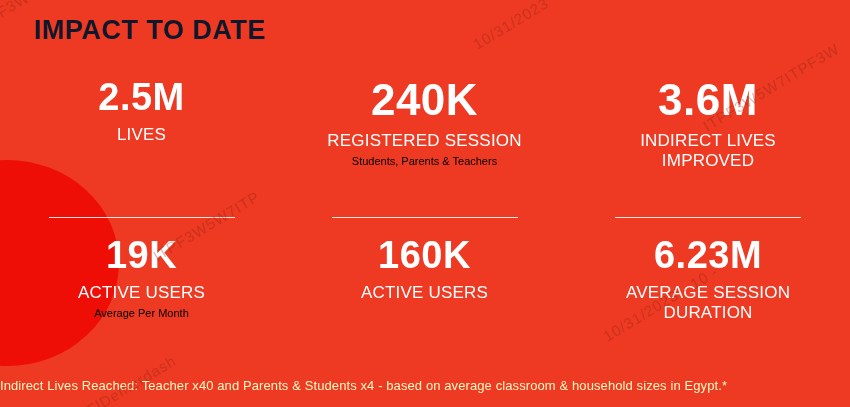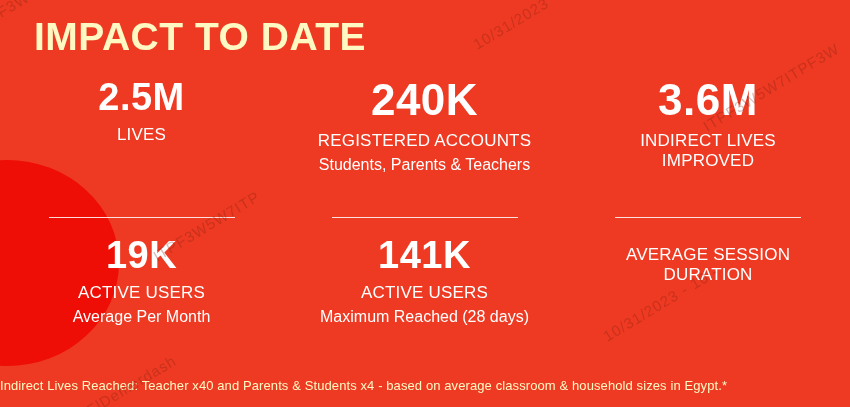--- a/index.html
+++ b/index.html
@@ -53,22 +53,22 @@
   .wm-d { left: 600px; top: 330px; transform: rotate(-31deg); }
   .wm-e { left: 700px; top: 120px; transform: rotate(-31deg); }
   .wm-f { left: 40px;  top: 430px; transform: rotate(-31deg); }
 
   
   #page-title {
     position: absolute;
     left: 34px;
     top: 16px;
     z-index: 3;
-    color: #fef9c3;
-    font-size: 39px;
+    color: #0f172a;
+    font-size: 27px;
     font-weight: bold;
     letter-spacing: 0.5px;
     line-height: 1.1;
     font-family: "Liberation Sans", sans-serif;
   }
 
   
   #stats-grid {
     position: absolute;
     left: 0;
@@ -105,22 +105,22 @@
 
   .stat-label {
     color: #ffffff;
     font-size: 17px;
     line-height: 1.18;
     margin-top: 9px;
     letter-spacing: 0.2px;
     white-space: nowrap;
   }
   .stat-sub {
-    color: #ffffff;
-    font-size: 16px;
+    color: #000000;
+    font-size: 11px;
     line-height: 1.2;
     margin-top: 4px;
     white-space: nowrap;
   }
 
   
   .divider {
     position: absolute;
     left: 50%;
     transform: translateX(-50%);
@@ -162,45 +162,45 @@
   <div id="stats-grid">
 
     <div class="stat-cell row-top">
       <div class="stat-value v-md">2.5M</div>
       <div class="stat-label">LIVES</div>
       <div class="divider"></div>
     </div>
 
     <div class="stat-cell row-top">
       <div class="stat-value v-lg">240K</div>
-      <div class="stat-label">REGISTERED ACCOUNTS</div>
+      <div class="stat-label">REGISTERED SESSION</div>
       <div class="stat-sub">Students, Parents &amp; Teachers</div>
       <div class="divider"></div>
     </div>
 
     <div class="stat-cell row-top">
       <div class="stat-value v-lg">3.6M</div>
       <div class="stat-label">INDIRECT LIVES</div>
       <div class="stat-label" style="margin-top:0;">IMPROVED</div>
       <div class="divider"></div>
     </div>
 
     <div class="stat-cell row-bottom">
       <div class="stat-value v-md">19K</div>
       <div class="stat-label">ACTIVE USERS</div>
       <div class="stat-sub">Average Per Month</div>
     </div>
 
     <div class="stat-cell row-bottom">
-      <div class="stat-value v-md">141K</div>
+      <div class="stat-value v-md">160K</div>
       <div class="stat-label">ACTIVE USERS</div>
-      <div class="stat-sub">Maximum Reached (28 days)</div>
     </div>
 
     <div class="stat-cell row-bottom">
+      <div class="stat-value v-md">6.23M</div>
       <div class="stat-label">AVERAGE SESSION</div>
       <div class="stat-label" style="margin-top:0;">DURATION</div>
     </div>
 
   </div>
 
   <div id="footnote">Indirect Lives Reached: Teacher x40 and Parents &amp; Students x4 - based on average classroom &amp; household sizes in Egypt.*</div>
 
 </div>
 

